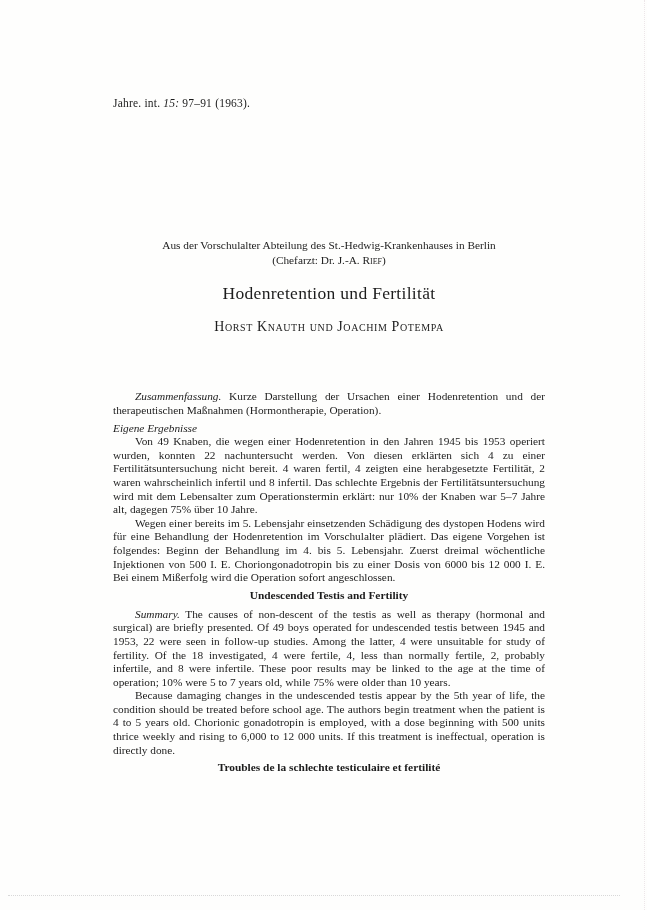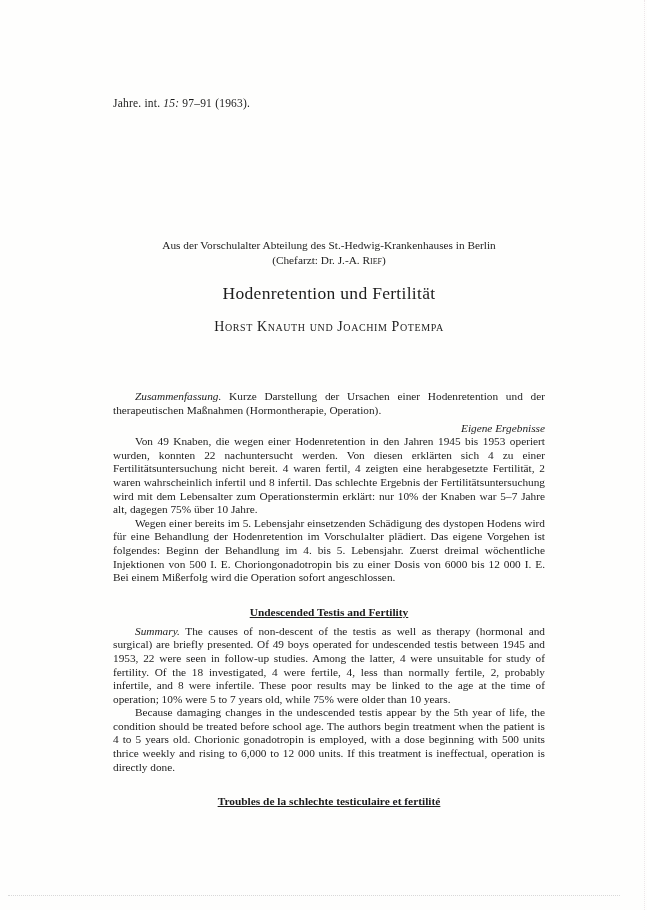--- a/index.html
+++ b/index.html
@@ -62,33 +62,32 @@
   p.para {
     margin: 0;
     text-indent: 22px;
     font-family: Liberation Serif, serif;
   }
   .first-block { margin-top: 55px; }
   .lead { font-style: italic; }
   .section-heading-italic {
     margin-top: 4px;
     margin-bottom: 0;
-    text-align: right;
+    text-align: left;
     font-style: italic;
     font-size: 11.3px;
     line-height: 14px;
   }
   .section-heading-bold {
-    margin-top: 20px;
+    margin-top: 3px;
     margin-bottom: 6px;
     text-align: center;
     font-weight: bold;
     font-size: 11.4px;
     line-height: 14px;
-    text-decoration: underline;
   }
   .justify-last { text-align-last: justify; }
   .scan-artifact-line {
     position: absolute;
     left: 8px;
     bottom: 14px;
     width: 612px;
     border-bottom: 1px dotted #c9c9c9;
     opacity: 0.7;
   }

